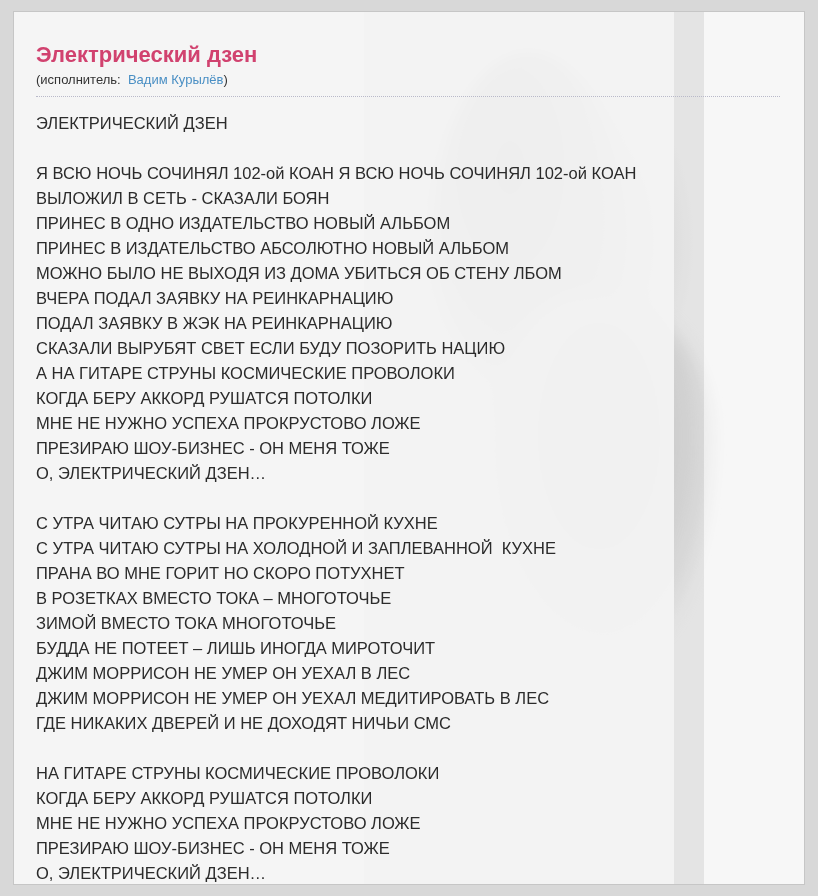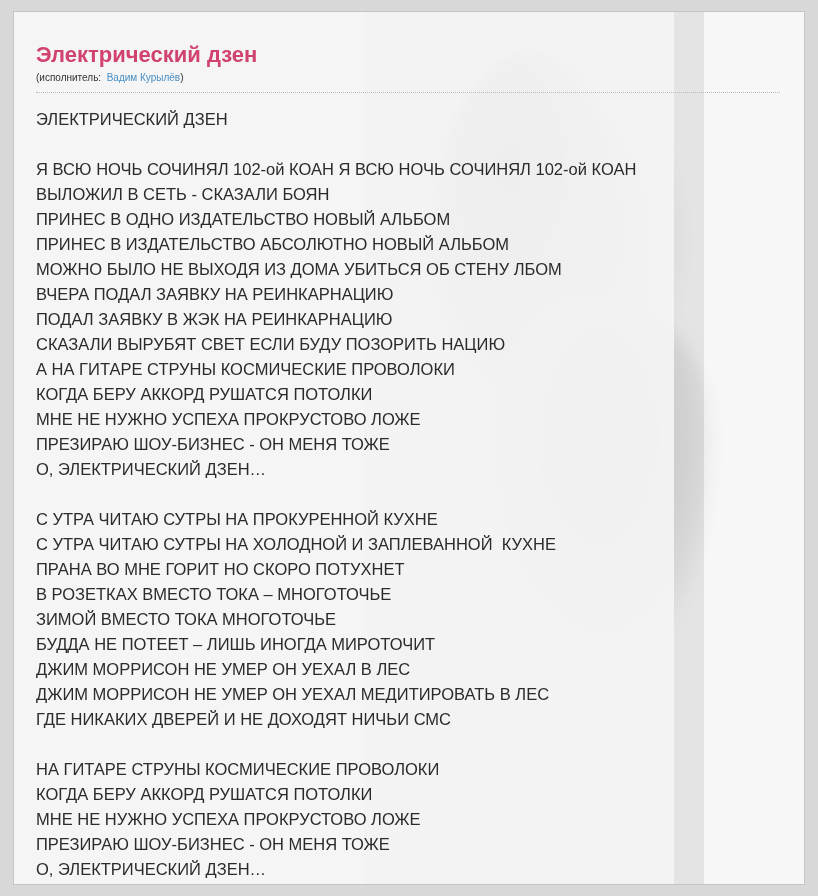--- a/index.html
+++ b/index.html
@@ -71,21 +71,21 @@
     box-sizing: border-box;
   }
   .song-title {
     color: #d1426f;
     font-size: 22px;
     font-weight: bold;
     margin: 0 0 4px 0;
     line-height: 1.2;
   }
   .performer-line {
-    font-size: 10px;
+    font-size: 13px;
     color: #333333;
     padding-bottom: 9px;
     border-bottom: 1px dotted #b9b9c9;
     width: 744px;
     box-sizing: border-box;
   }
   .performer-link {
     color: #4a8fc4;
     text-decoration: none;
   }

